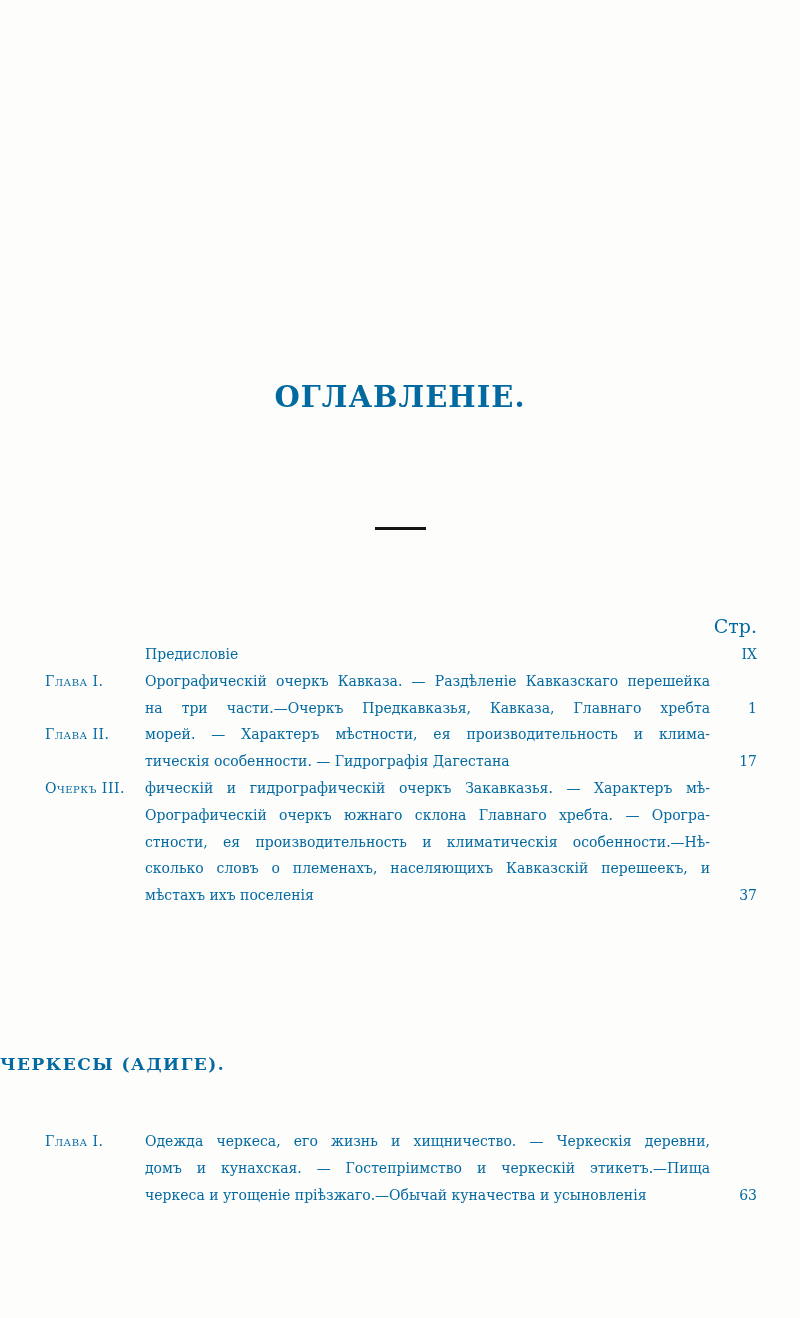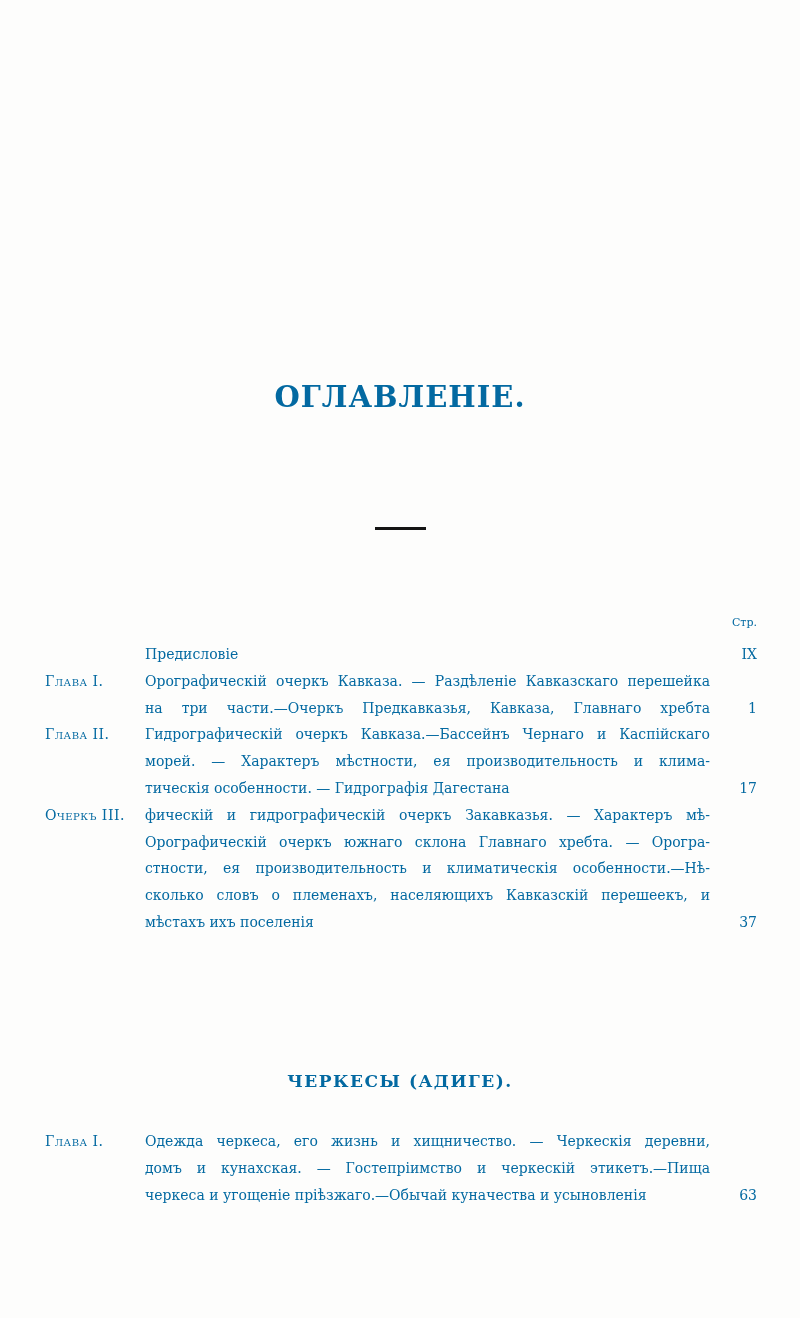--- a/index.html
+++ b/index.html
@@ -33,21 +33,21 @@
     top: 527px;
     left: 375px;
     width: 51px;
     height: 3px;
     background: #141414;
   }
   .col-header {
     position: absolute;
     top: 617px;
     right: 43px;
-    font-size: 11px;
+    font-size: 19px;
     line-height: 1;
   }
   .toc {
     position: absolute;
     left: 45px;
     width: 712px;
     font-size: 14px;
     line-height: 26.8px;
   }
   .toc-main { top: 641px; }
@@ -78,22 +78,22 @@
     width: 47px;
     display: flex;
     align-items: flex-end;
     justify-content: flex-end;
   }
   .section-heading {
     position: absolute;
     top: 1053px;
     left: 0;
     right: 0;
-    margin: 17px;
-    text-align: center;
+    margin: 0;
+    text-align: left;
     font-size: 17px;
     font-weight: bold;
     letter-spacing: 1.5px;
     line-height: 1.4;
   }
 </style>
 </head>
 <body>
 
 <div class="page">
@@ -119,21 +119,20 @@
       <div class="text">
         <div class="line j">Орографическій очеркъ Кавказа. — Раздѣленіе Кавказскаго перешейка</div>
         <div class="line j">на три части.—Очеркъ Предкавказья, Кавказа, Главнаго хребта</div>
       </div>
       <div class="pageno">1</div>
     </div>
 
     <div class="entry">
       <div class="label">Глава II.</div>
       <div class="text">
-        <div class="line j">Гидрографическій очеркъ Кавказа.—Бассейнъ Чернаго и Каспійскаго</div>
         <div class="line j">морей. — Характеръ мѣстности, ея производительность и клима-</div>
         <div class="line last">тическія особенности. — Гидрографія Дагестана</div>
       </div>
       <div class="pageno">17</div>
     </div>
 
     <div class="entry">
       <div class="label">Очеркъ III.</div>
       <div class="text">
         <div class="line j">фическій и гидрографическій очеркъ Закавказья. — Характеръ мѣ-</div>

